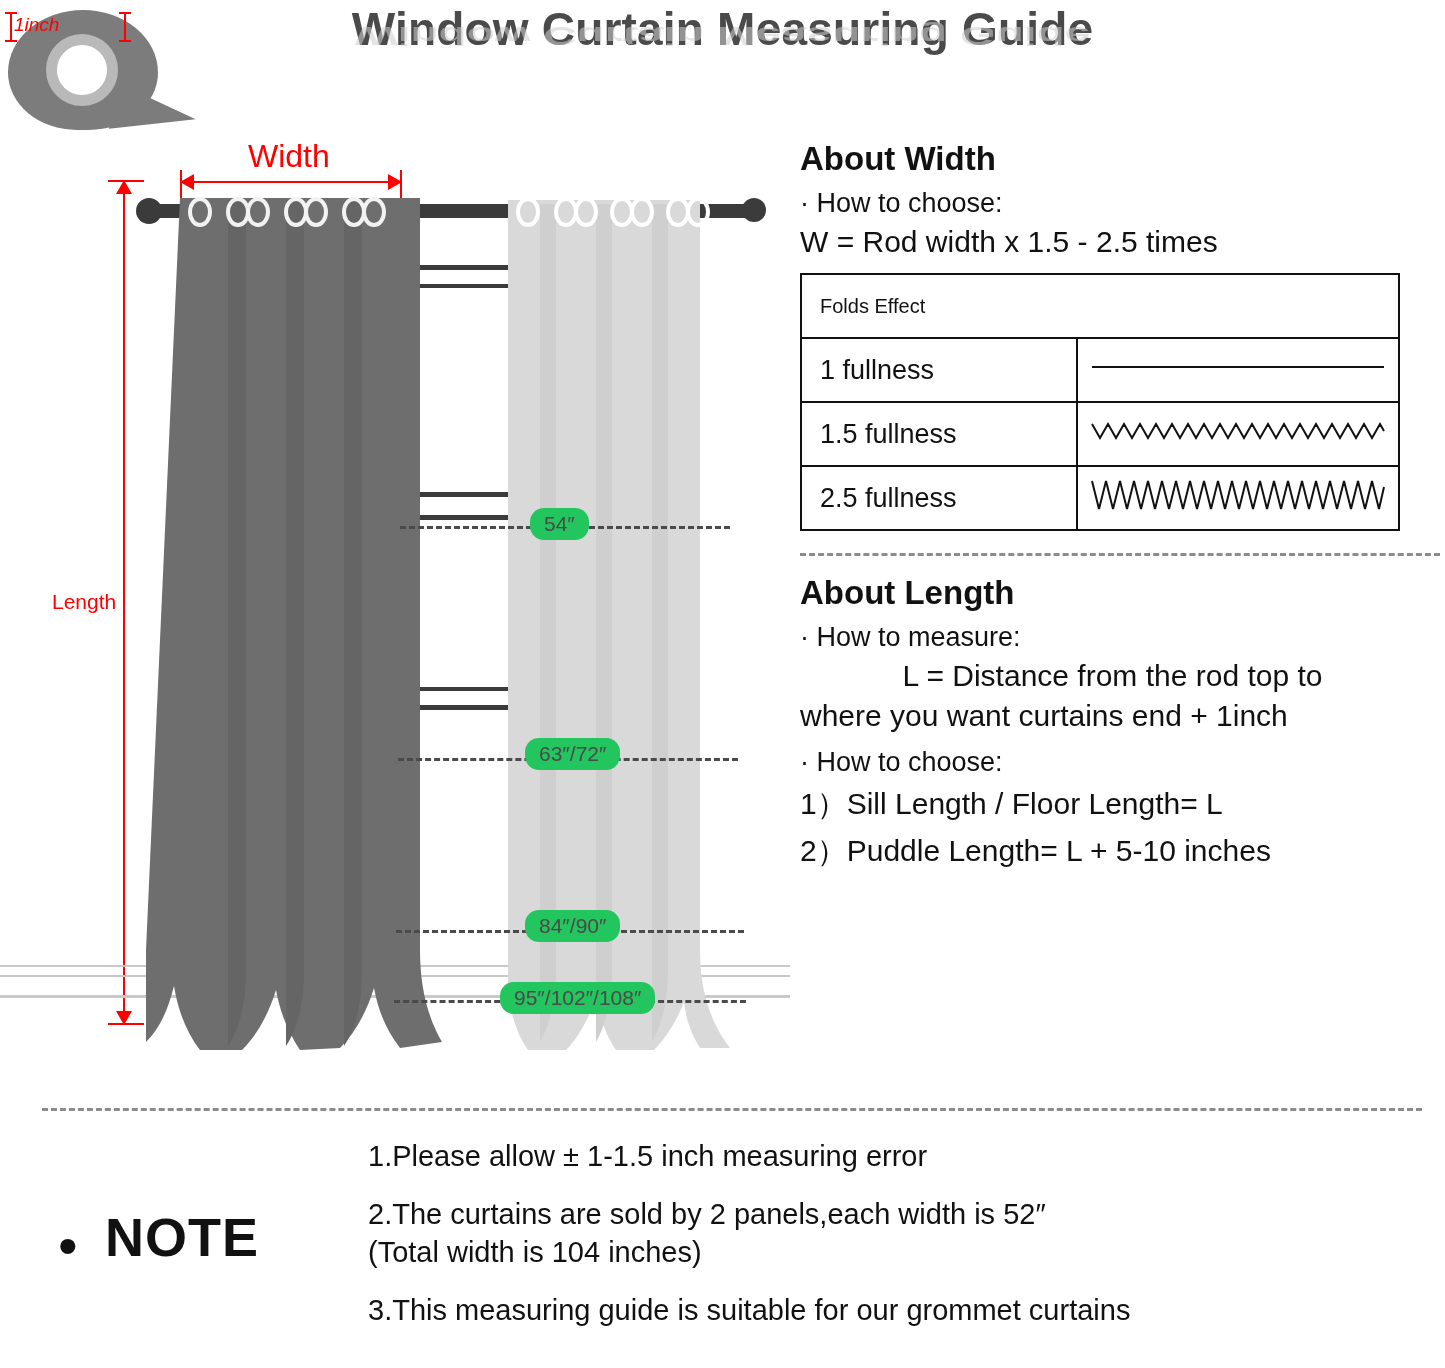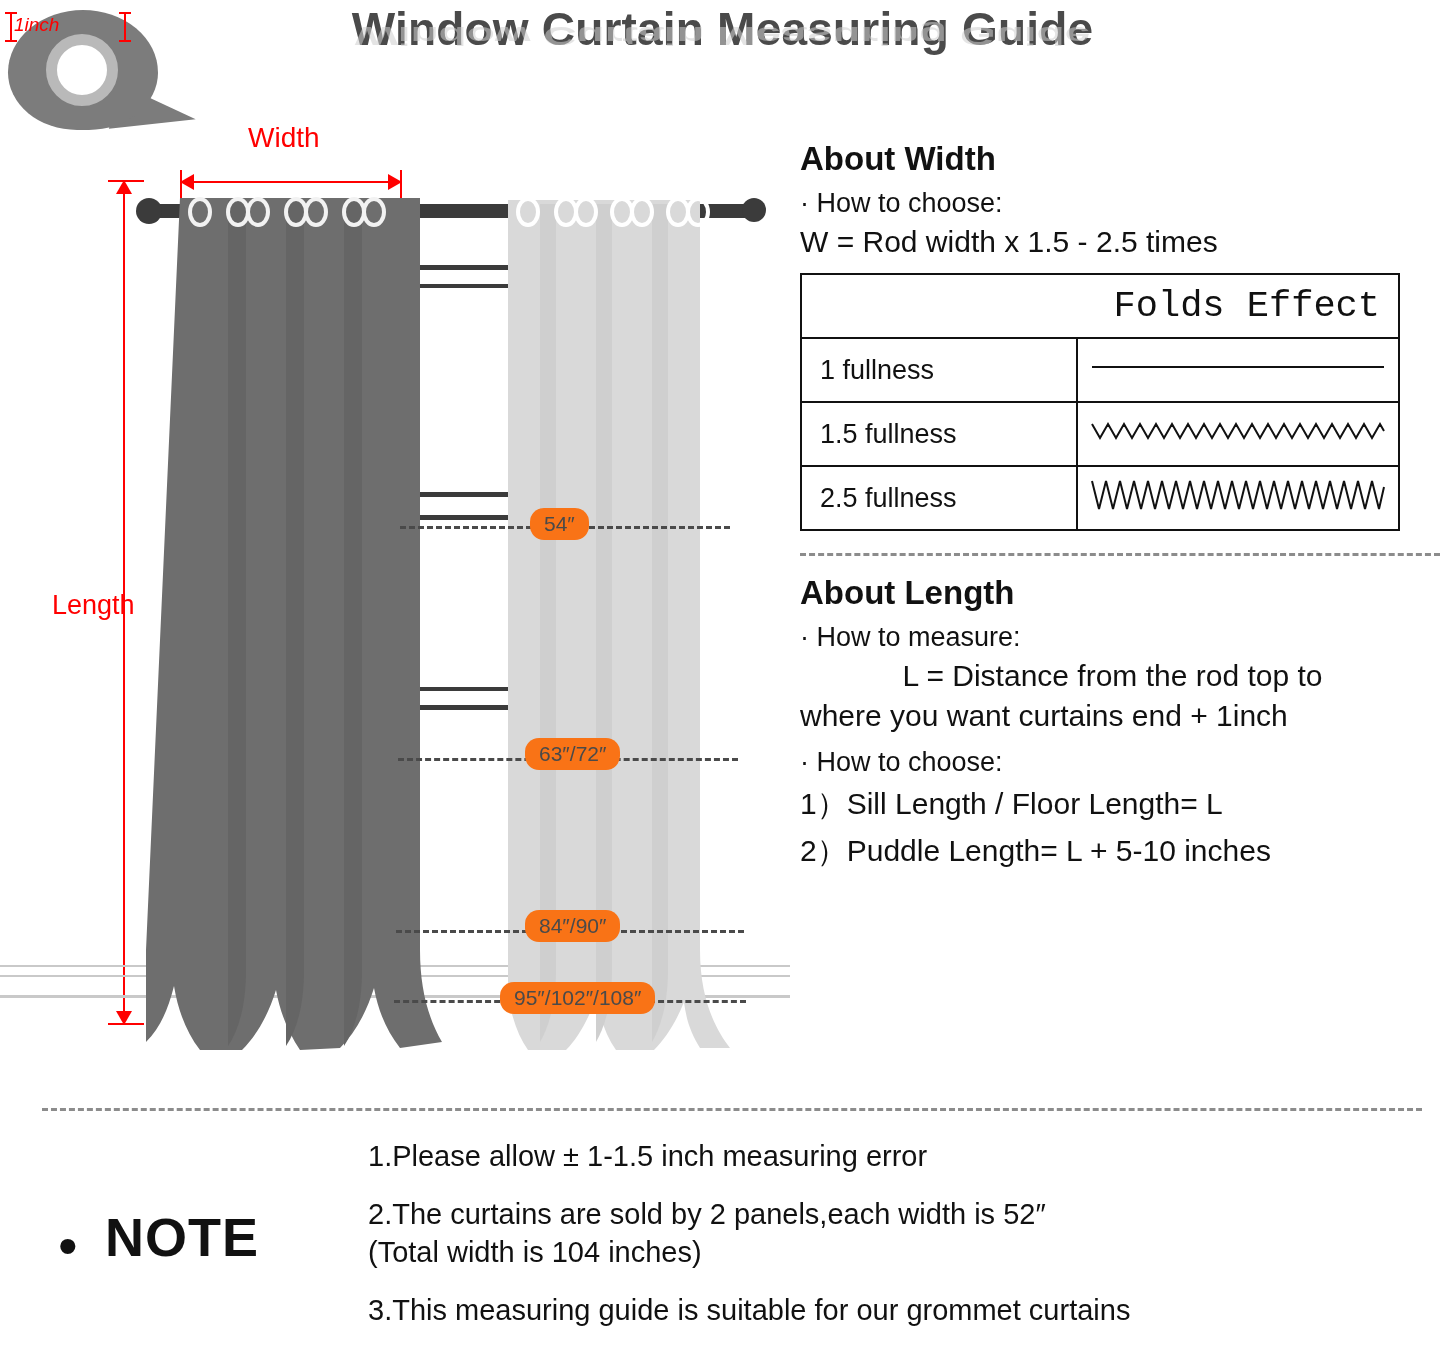--- a/index.html
+++ b/index.html
@@ -124,22 +124,22 @@
     position: absolute;
     left: -5px; bottom: 0;
     width: 12px; height: 2px;
     background: #ff0000;
   }
 
   
   #width-label {
     position: absolute;
     left: 248px;
-    top: 52px;
-    font-size: 28px;
+    top: 68px;
+    font-size: 32px;
     color: #ff0000;
   }
   #width-arrow {
     position: absolute;
     left: 180px;
     top: 100px;
     width: 222px;
     height: 24px;
   }
   #width-arrow .bar {
@@ -164,21 +164,21 @@
     border-bottom: 8px solid transparent;
   }
   #width-arrow .head-l { left: 0; border-right: 14px solid #ff0000; }
   #width-arrow .head-r { right: 0; border-left: 14px solid #ff0000; }
 
   
   #length-label {
     position: absolute;
     left: 52px;
     top: 520px;
-    font-size: 27px;
+    font-size: 21px;
     color: #ff0000;
   }
   #length-arrow {
     position: absolute;
     left: 112px;
     top: 110px;
     width: 24px;
     height: 845px;
   }
   #length-arrow .bar {
@@ -289,21 +289,21 @@
   }
 
   
   .meas-line {
     position: absolute;
     border-top: 3px dashed #4a4a4a;
     height: 0;
   }
   .meas-pill {
     position: absolute;
-    background: #f97316;
+    background: #22c55e;
     border-radius: 14px;
     font-size: 21px;
     color: #4a4a4a;
     padding: 4px 14px;
     white-space: nowrap;
     text-align: right;
   }
 
   
   #right {
@@ -338,23 +338,22 @@
   }
   #folds-table td {
     border: 2px solid #111;
     height: 62px;
     font-size: 27px;
     color: #111;
     padding: 0 18px;
     vertical-align: middle;
   }
   #folds-table td.head {
-    text-align: right;
-    font-size: 37px;
-    font-family: Liberation Mono, monospace;
+    text-align: left;
+    font-size: 20px;
   }
   #folds-table td.label {
     width: 268px;
   }
   #folds-table td.graphic {
     padding: 0 10px;
   }
 
   .divider {
     border-top: 3px dashed #8c8c8c;

